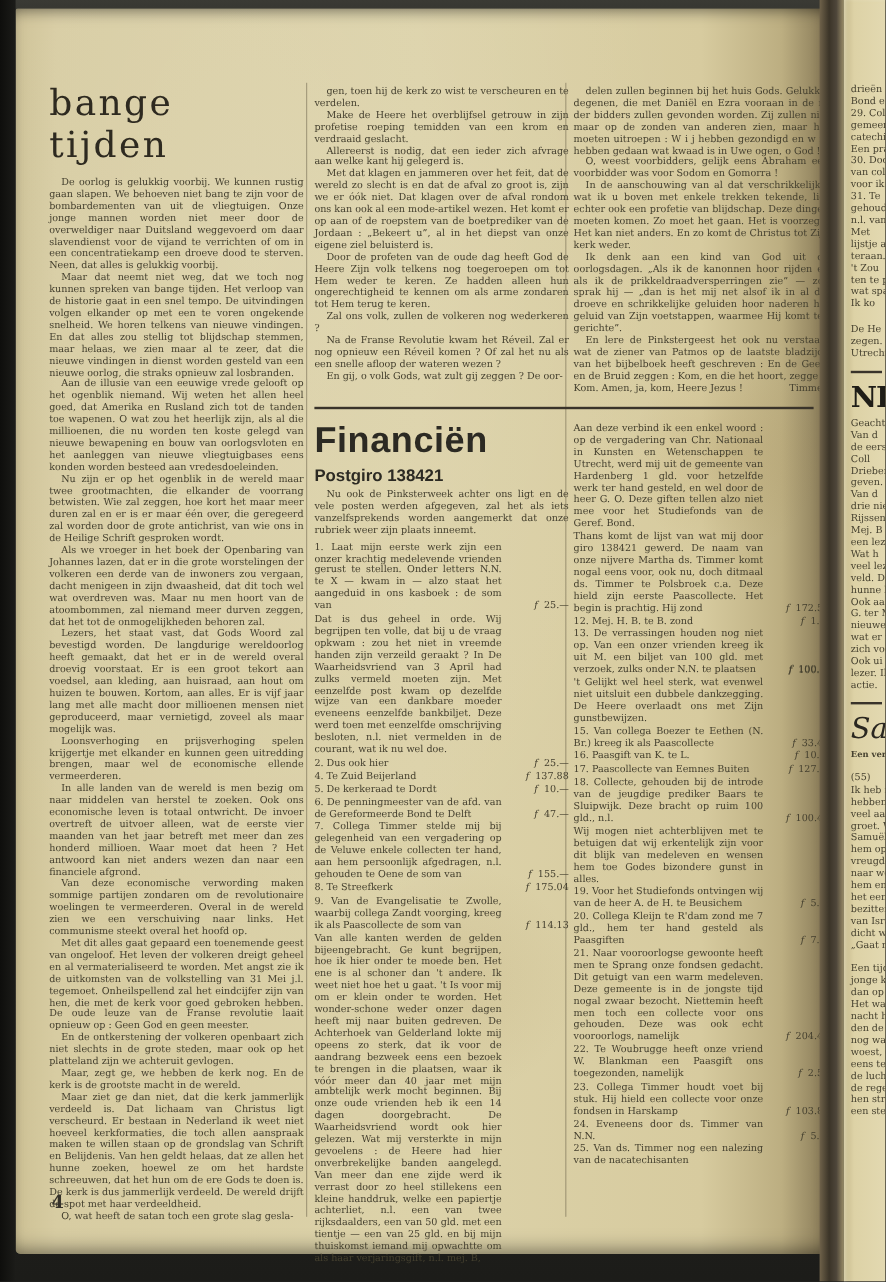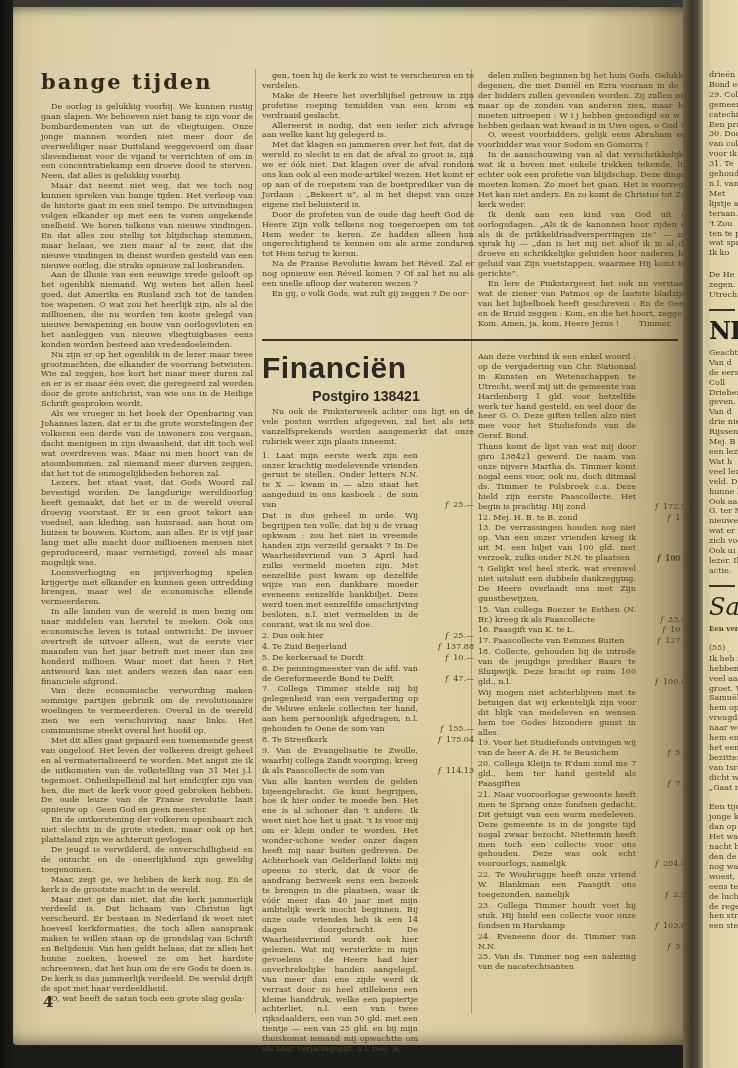--- a/index.html
+++ b/index.html
@@ -19,30 +19,30 @@
     background:linear-gradient(90deg,#c6b98c 0%,#ddd2a6 25%,#e3d9b1 100%);
     box-shadow:inset 3px 0 4px -2px rgba(255,255,240,0.5);}
   .colrule{position:absolute;width:1px;top:62px;height:945px;background:rgba(62,54,38,0.35);}
   .colrule.r1{left:242px;} .colrule.r2{left:458px;}
 
   .col{position:absolute;}
   .col1{left:28px;top:62px;width:212px;}
   .col2{left:249px;top:64px;width:212px;}
   .col3{left:465px;top:64px;width:213px;}
 
-  .article-title{margin:0 0 8px 0;font-size:21px;font-weight:700;letter-spacing:2px;
+  .article-title{margin:0 0 8px 0;font-size:30px;font-weight:400;letter-spacing:2px;
     color:#2e2a20;text-transform:lowercase;}
   .body-text p,.para{margin:0;text-indent:10px;text-align:justify;font-size:8px;line-height:9.9px;color:#45402f;}
-  .sig-row{display:flex;justify-content:flex-start;font-size:8px;line-height:9.9px;color:#45402f;gap:20px;}
+  .sig-row{display:flex;justify-content:space-between;font-size:8px;line-height:9.9px;color:#45402f;}
   .sig-row .sig{font-weight:500;}
 
   .section-rule{position:absolute;left:249px;top:332px;width:416px;height:2px;background:#39332a;}
   .fin-header{position:absolute;left:249px;top:344px;width:212px;}
   .fin-title{font-family:"Liberation Sans",sans-serif;font-size:30px;font-weight:700;color:#2c2a23;letter-spacing:0.5px;}
-  .fin-postgiro{font-family:"Liberation Sans",sans-serif;font-size:14px;font-weight:700;color:#2c2a23;text-align:center;margin-top:3px;padding-right:4px;}
+  .fin-postgiro{font-family:"Liberation Sans",sans-serif;font-size:14px;font-weight:700;color:#2c2a23;text-align:left;margin-top:3px;padding-right:4px;}
 
   .fin-colA{position:absolute;left:249px;top:400px;width:212px;}
   .fin-colB{position:absolute;left:465px;top:345px;width:213px;}
   .fin-intro{margin:0 0 4px 0;text-indent:10px;text-align:justify;font-size:8px;line-height:9.9px;color:#45402f;}
   .fin-item{position:relative;margin-bottom:1px;}
   .fin-text{width:156px;font-size:8px;line-height:9.9px;text-align:justify;color:#45402f;}
   .fin-colB .fin-text{width:158px;}
   .fin-amt{position:absolute;right:0;bottom:0;font-size:8px;line-height:9.9px;color:#45402f;white-space:nowrap;}
   .fin-amt .cur{font-style:italic;margin-right:5px;}
 
@@ -67,43 +67,43 @@
     <div class="colrule r1"></div>
     <div class="colrule r2"></div>
 
     <div class="col col1">
       <h1 class="article-title">Bange tijden</h1>
       <div class="body-text">
 
       <p class="para">De oorlog is gelukkig voorbij. We kunnen rustig gaan slapen. We behoeven niet bang te zijn voor de bombardementen van uit de vliegtuigen. Onze jonge mannen worden niet meer door de overweldiger naar Duitsland weggevoerd om daar slavendienst voor de vijand te verrichten of om in een concentratiekamp een droeve dood te sterven. Neen, dat alles is gelukkig voorbij.</p>
           <p class="para">Maar dat neemt niet weg, dat we toch nog kunnen spreken van bange tijden. Het verloop van de historie gaat in een snel tempo. De uitvindingen volgen elkander op met een te voren ongekende snelheid. We horen telkens van nieuwe vindingen. En dat alles zou stellig tot blijdschap stemmen, maar helaas, we zien maar al te zeer, dat die nieuwe vindingen in dienst worden gesteld van een nieuwe oorlog, die straks opnieuw zal losbranden.</p>
           <p class="para">Aan de illusie van een eeuwige vrede gelooft op het ogenblik niemand. Wij weten het allen heel goed, dat Amerika en Rusland zich tot de tanden toe wapenen. O wat zou het heerlijk zijn, als al die millioenen, die nu worden ten koste gelegd van nieuwe bewapening en bouw van oorlogsvloten en het aanleggen van nieuwe vliegtuigbases eens konden worden besteed aan vredesdoeleinden.</p>
-          <p class="para">Nu zijn er op het ogenblik in de lezer maar twee grootmachten, die elkander de voorrang betwisten. Wie zal zeggen, hoe kort het maar meer duren zal en er is er maar één over, die geregeerd zal worden door de grote antichrist, van wie ons in de Heilige Schrift gesproken wordt.</p>
+          <p class="para">Nu zijn er op het ogenblik in de wereld maar twee grootmachten, die elkander de voorrang betwisten. Wie zal zeggen, hoe kort het maar meer duren zal en er is er maar één over, die geregeerd zal worden door de grote antichrist, van wie ons in de Heilige Schrift gesproken wordt.</p>
           <p class="para">Als we vroeger in het boek der Openbaring van Johannes lazen, dat er in die grote worstelingen der volkeren een derde van de inwoners zou vergaan, dacht menigeen in zijn dwaasheid, dat dit toch wel wat overdreven was. Maar nu men hoort van de atoombommen, zal niemand meer durven zeggen, dat het tot de onmogelijkheden behoren zal.</p>
           <p class="para">Lezers, het staat vast, dat Gods Woord zal bevestigd worden. De langdurige wereldoorlog heeft gemaakt, dat het er in de wereld overal droevig voorstaat. Er is een groot tekort aan voedsel, aan kleding, aan huisraad, aan hout om huizen te bouwen. Kortom, aan alles. Er is vijf jaar lang met alle macht door millioenen mensen niet geproduceerd, maar vernietigd, zoveel als maar mogelijk was.</p>
           <p class="para">Loonsverhoging en prijsverhoging spelen krijgertje met elkander en kunnen geen uitredding brengen, maar wel de economische ellende vermeerderen.</p>
           <p class="para">In alle landen van de wereld is men bezig om naar middelen van herstel te zoeken. Ook ons economische leven is totaal ontwricht. De invoer overtreft de uitvoer alleen, wat de eerste vier maanden van het jaar betreft met meer dan zes honderd millioen. Waar moet dat heen ? Het antwoord kan niet anders wezen dan naar een financiele afgrond.</p>
-          <p class="para">Van deze economische verwording maken sommige partijen gebruik om de revolutionaire woelingen te vermeerderen. Overal in de wereld zien we een verschuiving naar links. Het communisme steekt overal het hoofd op.</p>
+          <p class="para">Van deze economische verwording maken sommige partijen zondaren om de revolutionaire woelingen te vermeerderen. Overal in de wereld zien we een verschuiving naar links. Het communisme steekt overal het hoofd op.</p>
           <p class="para">Met dit alles gaat gepaard een toenemende geest van ongeloof. Het leven der volkeren dreigt geheel en al vermaterialiseerd te worden. Met angst zie ik de uitkomsten van de volkstelling van 31 Mei j.l. tegemoet. Onheilspellend zal het eindcijfer zijn van hen, die met de kerk voor goed gebroken hebben. De oude leuze van de Franse revolutie laait opnieuw op : Geen God en geen meester.</p>
           <p class="para">En de ontkerstening der volkeren openbaart zich niet slechts in de grote steden, maar ook op het platteland zijn we achteruit gevlogen.</p>
-          <p class="para">De jeugd is verwilderd, de onverschilligheid en de ontucht en de oneerlijkheid zijn geweldig toegenomen.</p>
           <p class="para">Maar, zegt ge, we hebben de kerk nog. En de kerk is de grootste macht in de wereld.</p>
           <p class="para">Maar ziet ge dan niet, dat die kerk jammerlijk verdeeld is. Dat lichaam van Christus ligt verscheurd. Er bestaan in Nederland ik weet niet hoeveel kerkformaties, die toch allen aanspraak maken te willen staan op de grondslag van Schrift en Belijdenis. Van hen geldt helaas, dat ze allen het hunne zoeken, hoewel ze om het hardste schreeuwen, dat het hun om de ere Gods te doen is. De kerk is dus jammerlijk verdeeld. De wereld drijft de spot met haar verdeeldheid.</p>
           <p class="para">O, wat heeft de satan toch een grote slag gesla-</p>
         </div>
     </div>
 
     <div class="col col2">
       <div class="body-text">
 
       <p class="para">gen, toen hij de kerk zo wist te verscheuren en te verdelen.</p>
           <p class="para">Make de Heere het overblijfsel getrouw in zijn profetise roeping temidden van een krom en verdraaid geslacht.</p>
           <p class="para">Allereerst is nodig, dat een ieder zich afvrage aan welke kant hij gelegerd is.</p>
           <p class="para">Met dat klagen en jammeren over het feit, dat de wereld zo slecht is en dat de afval zo groot is, zijn we er óók niet. Dat klagen over de afval rondom ons kan ook al een mode-artikel wezen. Het komt er op aan of de roepstem van de boetprediker van de Jordaan : „Bekeert u”, al in het diepst van onze eigene ziel beluisterd is.</p>
           <p class="para">Door de profeten van de oude dag heeft God de Heere Zijn volk telkens nog toegeroepen om tot Hem weder te keren. Ze hadden alleen hun ongerechtigheid te kennen om als arme zondaren tot Hem terug te keren.</p>
+          <p class="para">Zal ons volk, zullen de volkeren nog wederkeren ?</p>
           <p class="para">Na de Franse Revolutie kwam het Réveil. Zal er nog opnieuw een Réveil komen ? Of zal het nu als een snelle afloop der wateren wezen ?</p>
           <p class="para">En gij, o volk Gods, wat zult gij zeggen ? De oor-</p>
         </div>
     </div>
 
     <div class="col col3">
       <div class="body-text">
 
       <p class="para">delen zullen beginnen bij het huis Gods. Gelukkig degenen, die met Daniël en Ezra vooraan in de rij der bidders zullen gevonden worden. Zij zullen niet maar op de zonden van anderen zien, maar het moeten uitroepen : W i j hebben gezondigd en w i j hebben gedaan wat kwaad is in Uwe ogen, o God !</p>
           <p class="para">O, weest voorbidders, gelijk eens Abraham een voorbidder was voor Sodom en Gomorra !</p>

